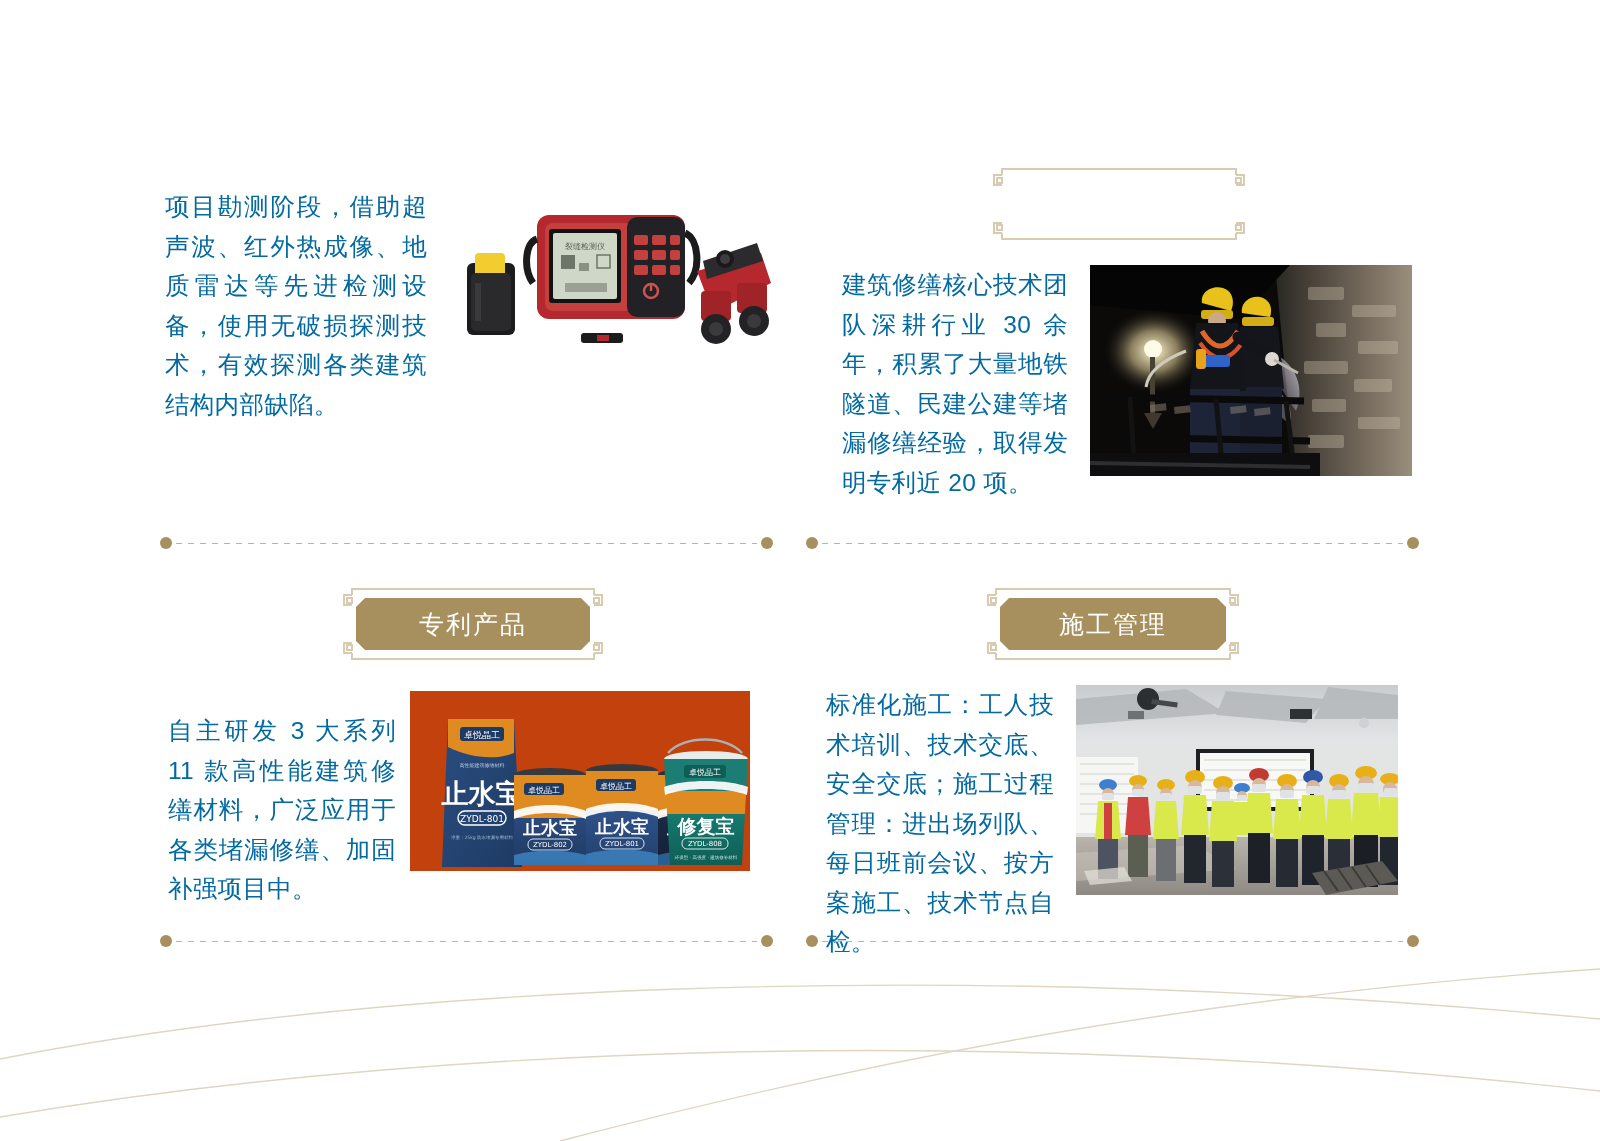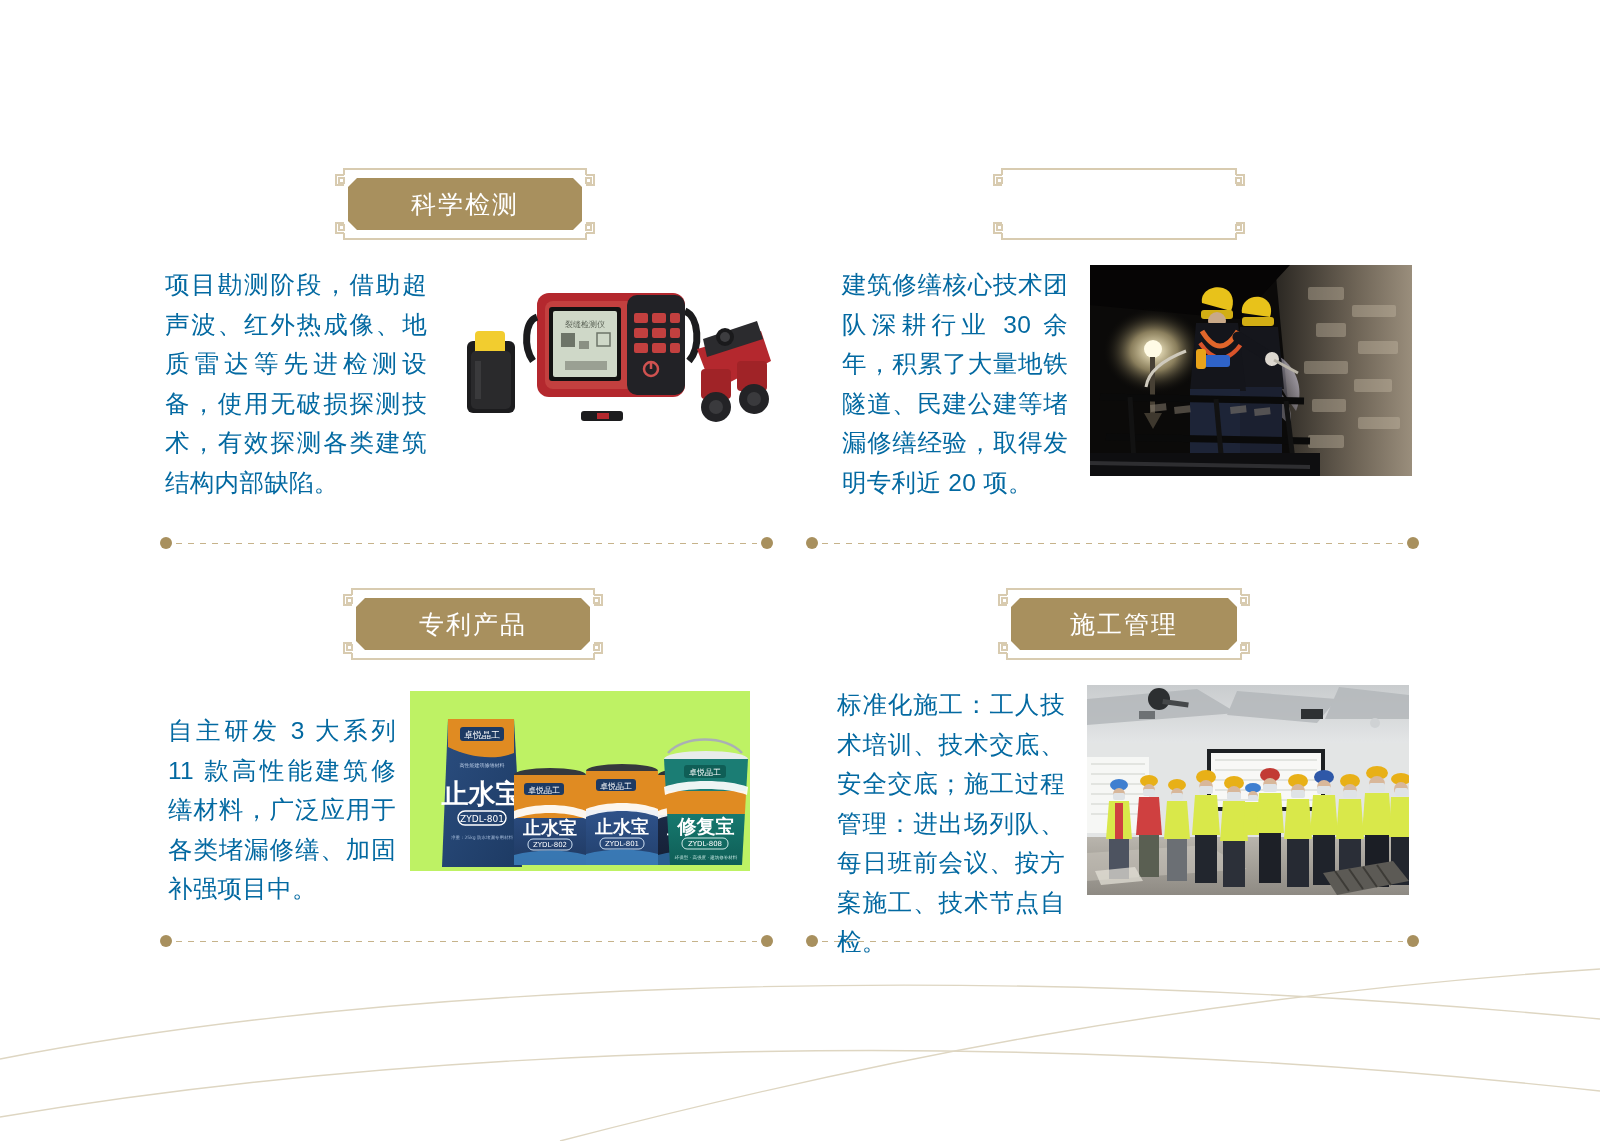--- a/index.html
+++ b/index.html
@@ -56,37 +56,20 @@
     background-image:linear-gradient(to right,#c6b38b 0,#c6b38b 6px,transparent 6px,transparent 12px);
     background-size:12px 1px; background-repeat:repeat-x; }
 </style>
 </head>
 <body>
 
 <div class="page">
 
   <div class="block" style="left:160px; top:165px; width:620px;">
 
-    <div class="badge-wrap" style="width:270px; margin-left:170px;">
-      <svg class="badge-frame" viewBox="0 0 270 78" preserveAspectRatio="none">
-        <g fill="none" stroke="#d8cbb0" stroke-width="2">
-          <path d="M14,10 L14,4 L256,4 L256,10"></path>
-          <path d="M14,68 L14,74 L256,74 L256,68"></path>
-          <path d="M14,10 L6,10 L6,20 L14,20"></path>
-          <path d="M14,68 L6,68 L6,58 L14,58"></path>
-          <path d="M256,10 L264,10 L264,20 L256,20"></path>
-          <path d="M256,68 L264,68 L264,58 L256,58"></path>
-          <rect x="9" y="13" width="5" height="5"></rect>
-          <rect x="9" y="60" width="5" height="5"></rect>
-          <rect x="256" y="13" width="5" height="5"></rect>
-          <rect x="256" y="60" width="5" height="5"></rect>
-        </g>
-      </svg>
-      <div class="badge" style="left:18px; right:18px; width:234px;">科学检测</div>
-    </div>
 
     <div class="body-row" style="margin-top:22px;">
       <div class="para" style="width:262px; margin-left:5px;">项目勘测阶段，借助超声波、红外热成像、地质雷达等先进检测设备，使用无破损探测技术，有效探测各类建筑结构内部缺陷。</div>
 
       <div class="photo" style="width:330px;height:200px;margin-left:18px;background:#ffffff;">
         <svg viewBox="0 0 330 200" width="330" height="200">
 
           <g>
             <rect x="22" y="76" width="48" height="72" rx="6" fill="#1c1c1e"></rect>
             <rect x="30" y="66" width="30" height="24" rx="4" fill="#f2cd2f"></rect>
@@ -288,21 +271,21 @@
           <rect x="256" y="13" width="5" height="5"></rect>
           <rect x="256" y="60" width="5" height="5"></rect>
         </g>
       </svg>
       <div class="badge" style="left:18px; width:234px;">专利产品</div>
     </div>
 
     <div class="body-row" style="margin-top:28px;">
       <div class="para" style="width:228px; margin-left:8px;margin-top:20px;">自主研发 3 大系列 11 款高性能建筑修缮材料，广泛应用于各类堵漏修缮、加固补强项目中。</div>
 
-      <div class="photo" style="width:340px;height:180px;margin-left:14px;background:#bef264;">
+      <div class="photo" style="width:340px;height:180px;margin-left:14px;background:#c2410c;">
         <svg viewBox="0 0 340 180" width="340" height="180">
           <defs>
             <linearGradient id="bagG" x1="0" y1="0" x2="1" y2="1">
               <stop offset="0%" stop-color="#2b4e80"></stop>
               <stop offset="100%" stop-color="#1d3a63"></stop>
             </linearGradient>
             <linearGradient id="canA" x1="0" y1="0" x2="0" y2="1">
               <stop offset="0%" stop-color="#e08b22"></stop>
               <stop offset="48%" stop-color="#e08b22"></stop>
               <stop offset="48%" stop-color="#2a4a7d"></stop>
@@ -394,21 +377,21 @@
       </div>
     </div>
   </div>
 
   <div class="divider" style="left:160px; top:935px; width:613px;">
     <span class="dot"></span>
     <span class="dash"></span>
     <span class="dot"></span>
   </div>
 
-  <div class="block" style="left:820px; top:585px; width:600px;margin-left:11px;">
+  <div class="block" style="left:820px; top:585px; width:600px;">
 
     <div class="badge-wrap" style="width:262px; margin-left:162px;">
       <svg class="badge-frame" viewBox="0 0 262 78" preserveAspectRatio="none">
         <g fill="none" stroke="#d8cbb0" stroke-width="2">
           <path d="M14,10 L14,4 L248,4 L248,10"></path>
           <path d="M14,68 L14,74 L248,74 L248,68"></path>
           <path d="M14,10 L6,10 L6,20 L14,20"></path>
           <path d="M14,68 L6,68 L6,58 L14,58"></path>
           <path d="M248,10 L256,10 L256,20 L248,20"></path>
           <path d="M248,68 L256,68 L256,58 L248,58"></path>

